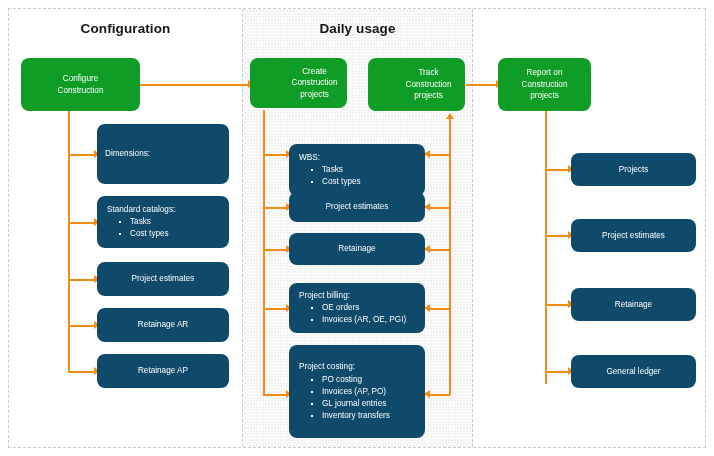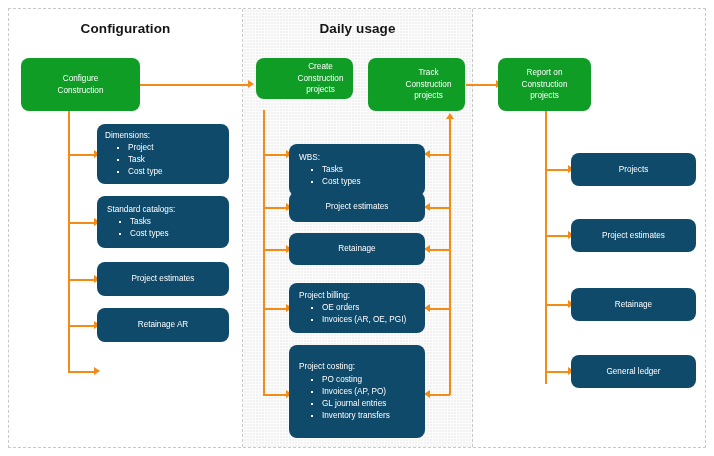--- a/index.html
+++ b/index.html
@@ -164,25 +164,20 @@
   <div class="ar right" style="left:568px;top:367px;"></div>
 
   <div class="node green" style="left:21px;top:58px;width:119px;height:53px;">
     <span class="nlabel">Configure
 Construction</span>
   </div>
 
   <div class="node navy listbox" style="left:97px;top:124px;width:132px;height:60px;padding-left:8px;">
     <div>
       <span class="ntitle">Dimensions:</span>
-      <ul class="bullets">
-        <li>Project</li>
-        <li>Task</li>
-        <li>Cost type</li>
-      </ul>
     </div>
   </div>
 
   <div class="node navy listbox" style="left:97px;top:196px;width:132px;height:52px;">
     <div>
       <span class="ntitle">Standard catalogs:</span>
       <ul class="bullets">
         <li>Tasks</li>
         <li>Cost types</li>
       </ul>
@@ -190,22 +185,25 @@
   </div>
 
   <div class="node navy center" style="left:97px;top:262px;width:132px;height:34px;">
     <span>Project estimates</span>
   </div>
 
   <div class="node navy center" style="left:97px;top:308px;width:132px;height:34px;">
     <span>Retainage AR</span>
   </div>
 
-
-  <div class="node green" style="left:256px;top:58px;width:97px;height:41px;padding-left:32px;">
+  <div class="node navy center" style="left:97px;top:354px;width:132px;height:34px;">
+    <span>Retainage AP</span>
+  </div>
+
+  <div class="node green" style="left:250px;top:58px;width:97px;height:50px;padding-left:32px;">
     <span class="nlabel">Create
 Construction
 projects</span>
   </div>
 
   <div class="node green" style="left:368px;top:58px;width:97px;height:53px;padding-left:24px;">
     <span class="nlabel">Track
 Construction
 projects</span>
   </div>

